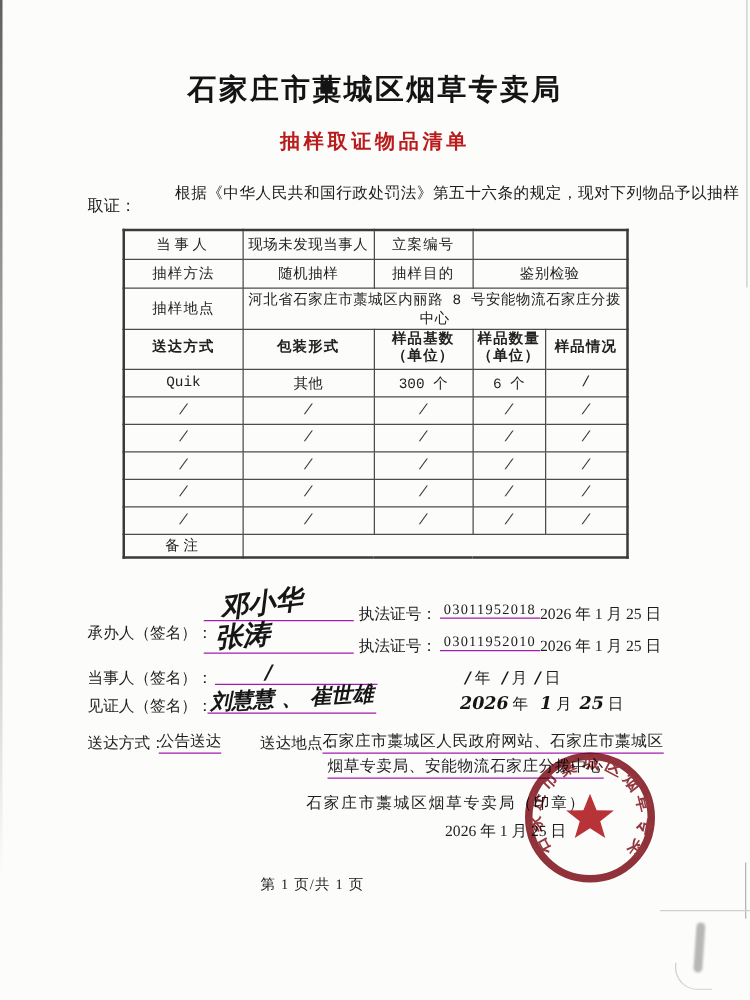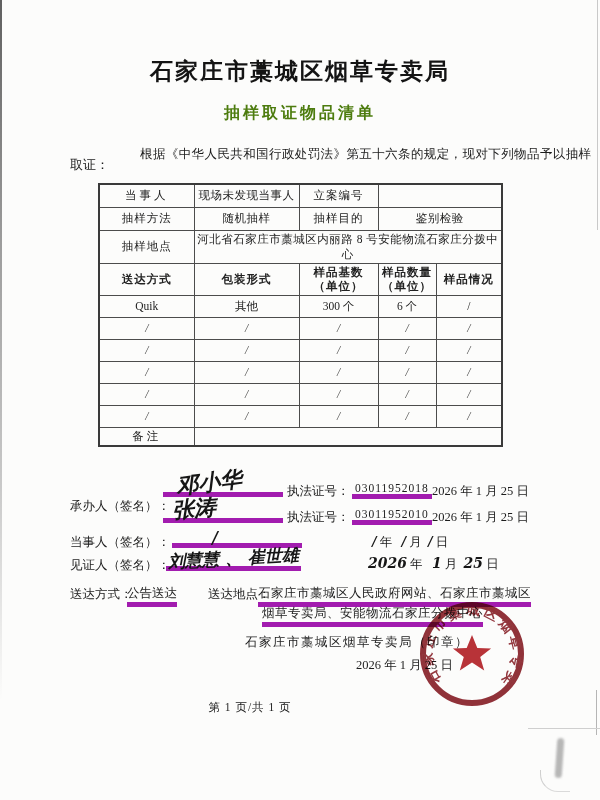--- a/index.html
+++ b/index.html
@@ -8,39 +8,39 @@
   #page { position:relative; width:600px; height:800px; background:#fcfcfb; overflow:hidden; }
 
   .abs { position:absolute; white-space:nowrap; }
 
   
   .doc-title { top:56px; left:0; width:600px; text-align:center;
     font-family:"Liberation Sans","DejaVu Sans",sans-serif;
     font-size:23px; font-weight:bold; letter-spacing:2px; color:#141414; }
   .doc-subtitle { top:103px; left:0; width:600px; text-align:center;
     font-family:"Liberation Sans","DejaVu Sans",sans-serif;
-    font-size:16px; font-weight:bold; letter-spacing:3px; color:#4d7c0f; }
+    font-size:16px; font-weight:bold; letter-spacing:3px; color:#b91c1c; }
   .intro1 { top:146px; left:100px; font-size:12.5px; letter-spacing:0.4px;margin-left:40px; }
   .intro2 { top:156px; left:70px; font-size:13px; }
 
   
   table.sample { position:absolute; top:183px; left:98px; width:403px;
     border-collapse:collapse; table-layout:fixed;
-    font-size:11.5px; text-align:center; color:#222; }
+    font-size:11.5px; text-align:center; color:#222;font-family:Liberation Mono, monospace; }
   table.sample td { border:1px solid #4c4c4c; padding:1px 2px; vertical-align:middle; }
   table.sample { border:2px solid #3a3a3a; }
   td.lbl { letter-spacing:3px; }
   tr.head td { font-weight:bold; letter-spacing:1px; white-space:normal; line-height:1.25; }
   td.val { letter-spacing:0.5px; }
   tr.slash td { color:#333; font-style:italic; }
 
   
   .txt { font-size:12.5px; color:#1d1d1d; }
   .sm  { font-size:11.5px; }
-  .uline { border-bottom:5px solid #a21caf; }
+  .uline { border-bottom:1px solid #a21caf; }
   .hw { font-style:italic; font-weight:600; color:#161616;
         font-family:"DejaVu Serif","Liberation Serif",serif; }
 
   
   #seal { position:absolute; left:404px; top:586px; width:136px; height:136px;
           mix-blend-mode:multiply; opacity:0.93; }
 
   
   .edge-left { position:absolute; left:0; top:0; width:2px; height:700px;
     background:linear-gradient(#2c2c2c 0%, #7d7d7d 35%, #b9b9b9 70%, rgba(185,185,185,0) 100%); opacity:.75; }

